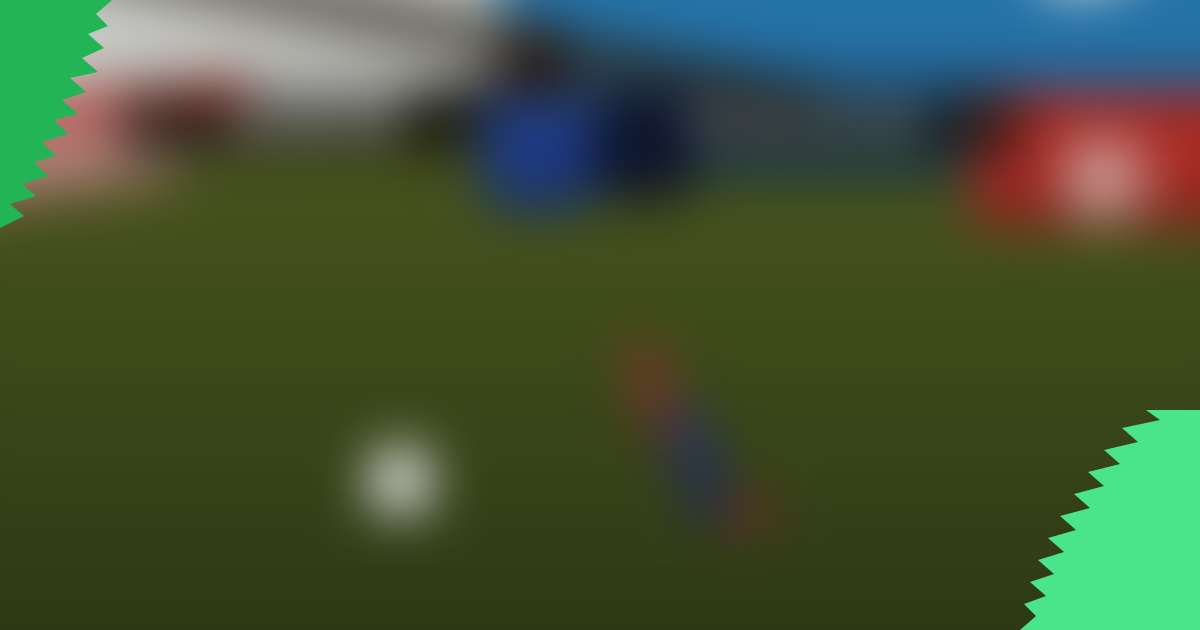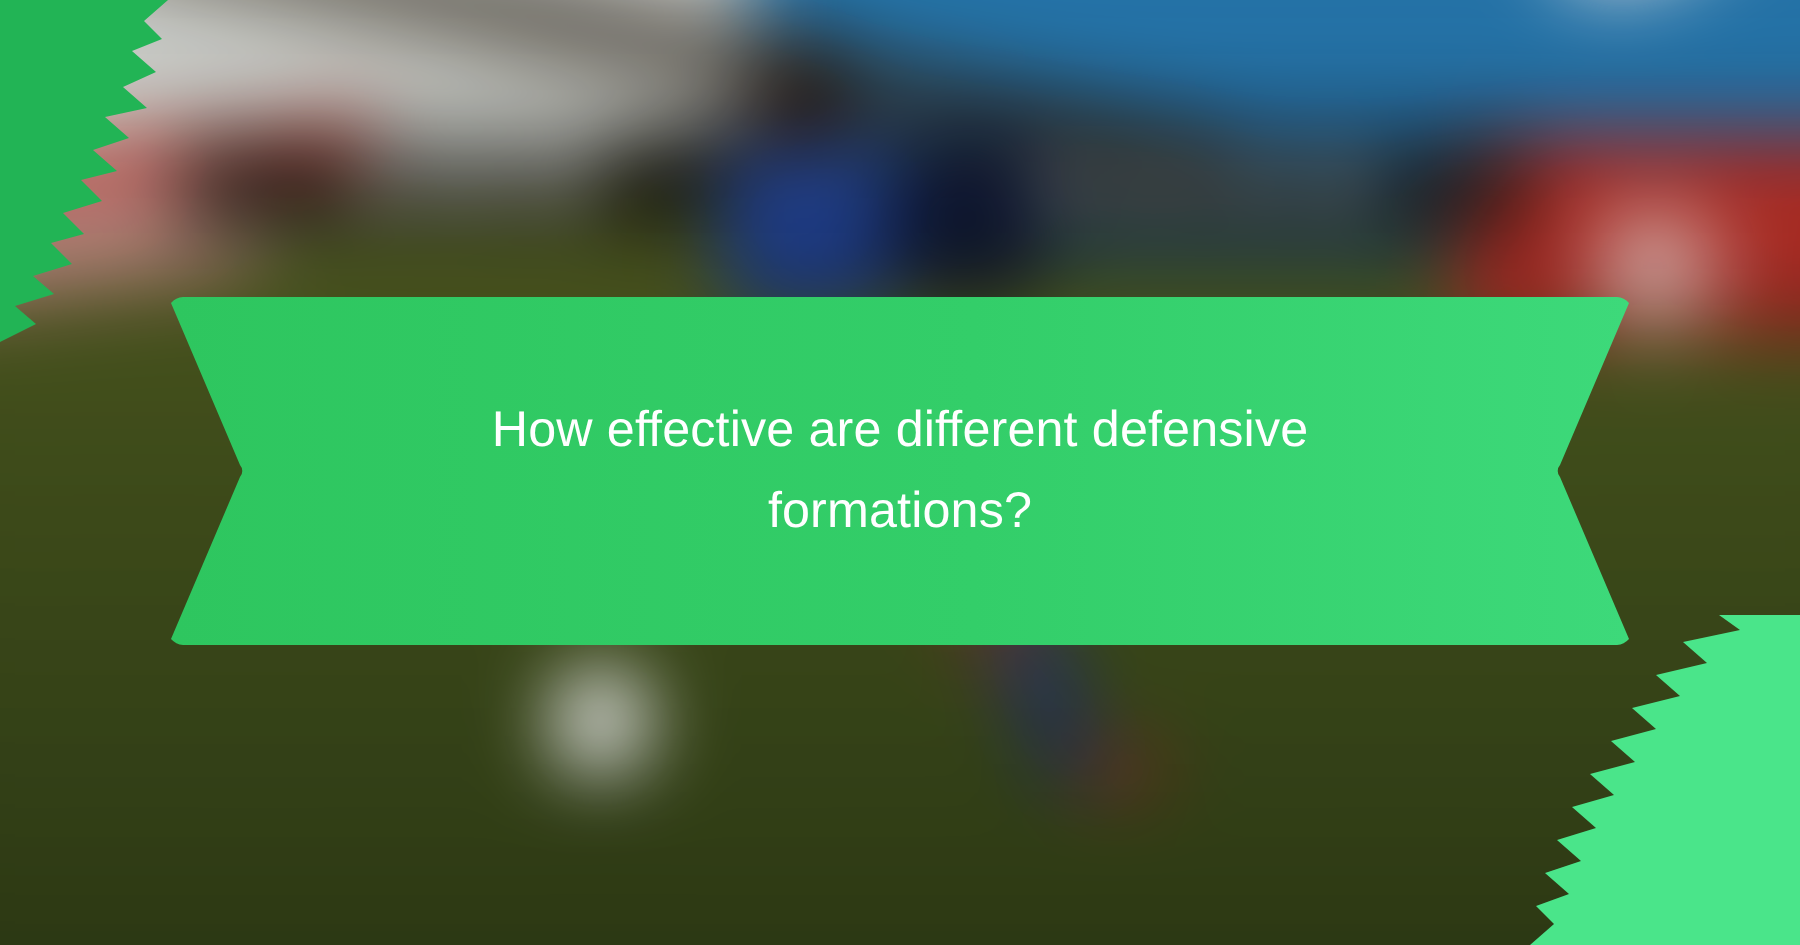--- a/index.html
+++ b/index.html
@@ -252,46 +252,14 @@
              L86,92 L62,100 L78,114 L54,120 L68,134 L42,142 L56,156 L34,162
              L48,176 L22,184 L36,196 L10,204 L24,216 L0,228 Z"></path>
   </svg>
 
   <svg class="corner-shape" id="corner-br" viewBox="0 0 180 220">
     <path fill="#4ae58a" d="M180,0 L180,220 L0,220 L16,206 L4,194 L26,186 L10,172 L34,164
              L18,150 L44,142 L28,128 L56,120 L40,106 L70,98 L54,84 L84,76
              L68,62 L100,54 L84,40 L118,32 L102,18 L140,10 L126,0 Z"></path>
   </svg>
 
-  <div id="banner">
-
-    <svg id="banner-svg" viewBox="0 0 980 232" preserveAspectRatio="none">
-      <defs>
-        <linearGradient id="ribbonGrad" x1="0" y1="0" x2="1" y2="0">
-          <stop offset="0" stop-color="#2ec65f"></stop>
-          <stop offset="0.55" stop-color="#33ce69"></stop>
-          <stop offset="1" stop-color="#3dd97a"></stop>
-        </linearGradient>
-      </defs>
-      <path fill="url(#ribbonGrad)" d="M12,0
-               L968,0
-               A12,12 0 0 1 976,4
-               L930,112
-               A6,6 0 0 0 930,120
-               L976,228
-               A12,12 0 0 1 968,232
-               L12,232
-               A12,12 0 0 1 4,228
-               L50,120
-               A6,6 0 0 0 50,112
-               L4,4
-               A12,12 0 0 1 12,0
-               Z"></path>
-    </svg>
-
-    <div id="banner-text">
-      <div class="banner-line">How effective are different defensive</div>
-      <div class="banner-line">formations?</div>
-    </div>
-
-  </div>
 
 </div>
 
 </body></html>

